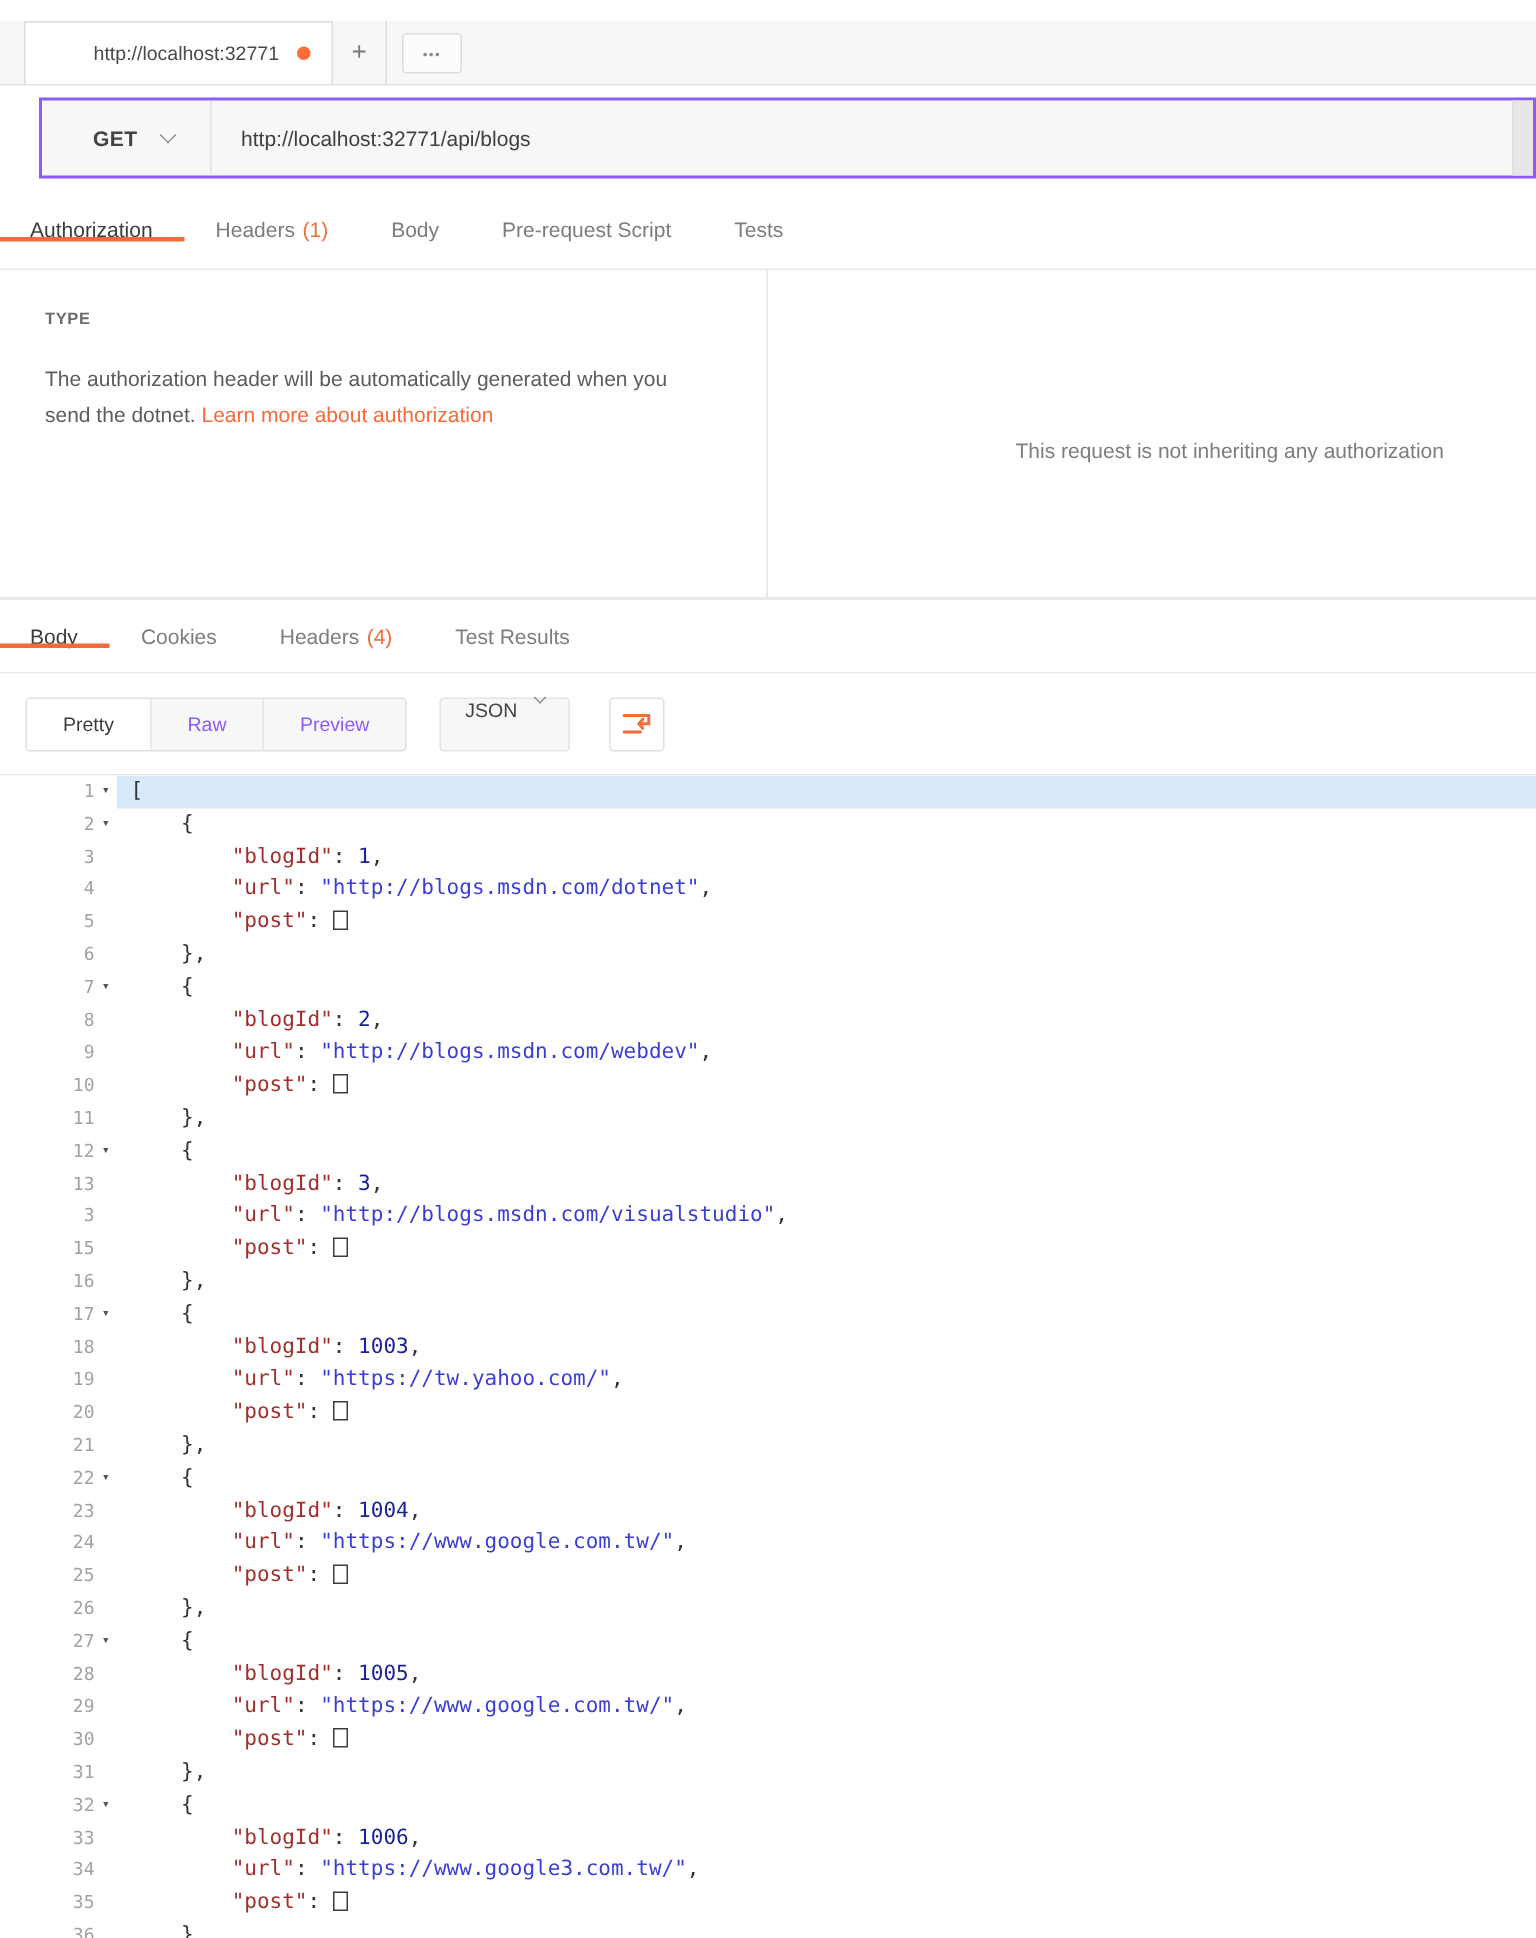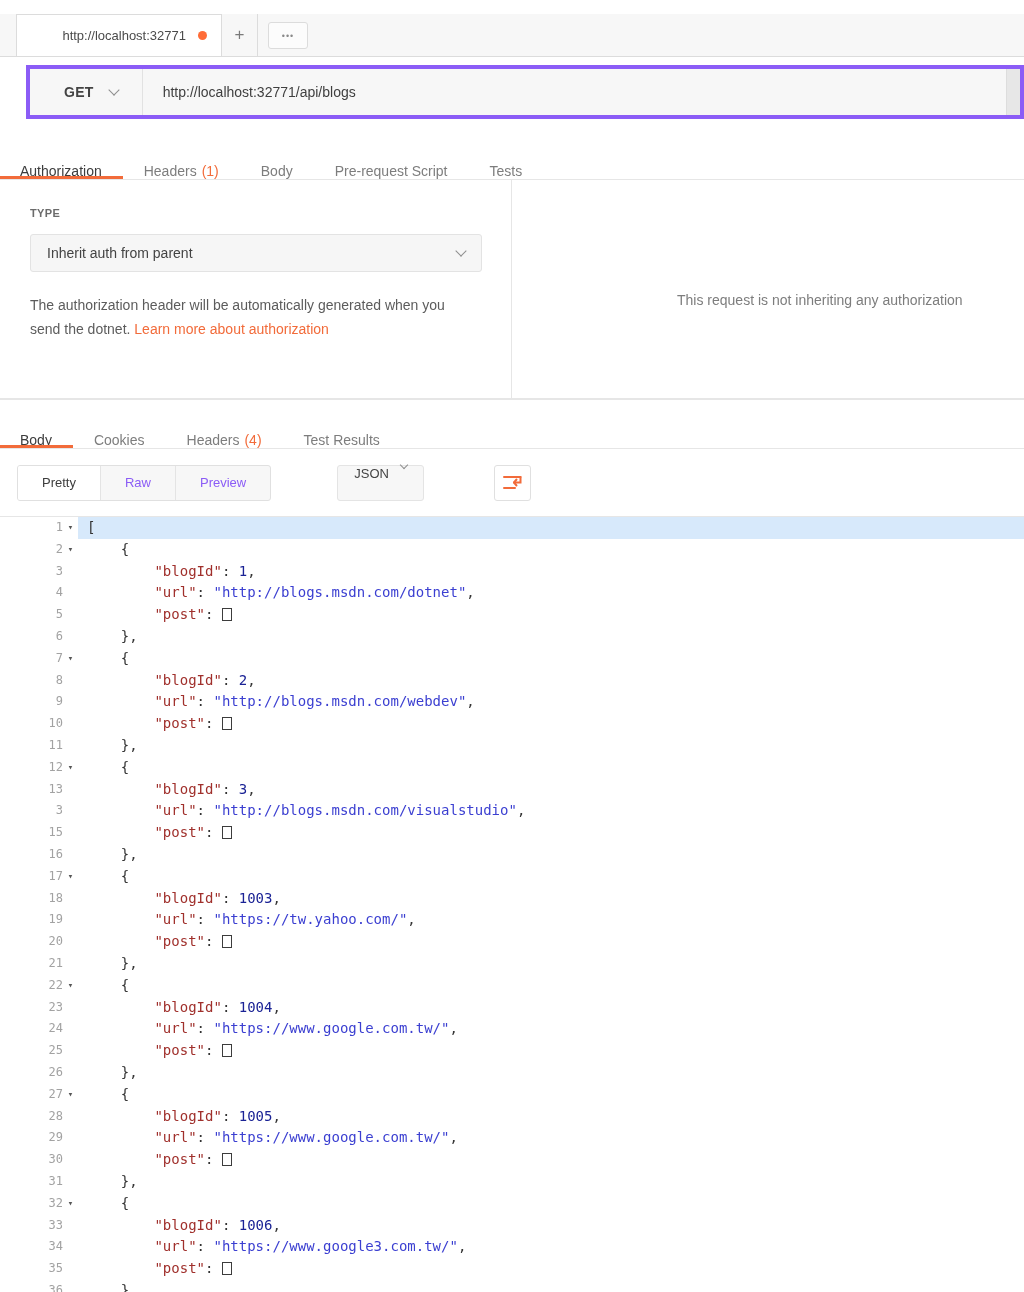--- a/index.html
+++ b/index.html
@@ -28,32 +28,32 @@
   .unsaved-dot{width:9px;height:9px;border-radius:50%;background:var(--unsaved-dot);margin-left:12px;flex:none;}
   .plus-tab{width:36px;display:flex;align-items:center;justify-content:center;
             border-right:1px solid #dcdcdc;color:#7a7a7a;font-size:17px;cursor:pointer;}
   .more-btn{margin:8px 0 0 10px;width:40px;height:27px;border:1px solid #dcdcdc;border-radius:3px;
             background:#fcfcfc;color:#8a8a8a;font-size:9px;letter-spacing:1px;
             display:flex;align-items:center;justify-content:center;cursor:pointer;}
 
   
   .request-bar-row{height:70px;background:#fff;position:relative;}
   .request-control{position:absolute;left:26px;right:0;top:8px;height:54px;background:#f7f7f7;
-                   border:4px solid #8b5cf6;display:flex;align-items:center;}
+                   border:2px solid #8b5cf6;display:flex;align-items:center;}
   .method{display:flex;align-items:center;height:100%;padding:0 24px 0 34px;gap:16px;cursor:pointer;}
   .method-label{font-size:14px;font-weight:600;letter-spacing:.3px;color:#434343;}
   .chevron{display:inline-block;width:8px;height:8px;border-right:1.6px solid #8e8e8e;
            border-bottom:1.6px solid #8e8e8e;transform:rotate(45deg);margin-top:-4px;}
   .vsep{width:1px;height:100%;background:#e2e2e2;flex:none;}
   .url-text{margin-left:20px;font-size:14px;color:#3f3f3f;white-space:nowrap;}
   .request-right-crop{position:absolute;right:0;top:0;width:14px;height:100%;
                       background:#e7e7e7;border-left:1px solid #ddd;}
 
   
-  .tabs-row{display:flex;align-items:flex-end;background:#fff;border-bottom:1px solid #e6e6e6;}
+  .tabs-row{display:flex;align-items:center;background:#fff;border-bottom:1px solid #e6e6e6;}
   .request-tabs{height:53px;}
   .response-tabs{height:50px;border-top:1px solid #e6e6e6;}
   .rtab{display:flex;align-items:center;padding:0 21px;font-size:14px;color:#7d7d7d;
         position:relative;cursor:pointer;white-space:nowrap;}
   .rtab.first{padding-left:20px;}
   .rtab.active{color:#3c3c3c;}
   .rtab.active::after{content:"";position:absolute;left:0;right:0;bottom:0;height:3px;background:var(--accent);}
   .badge{color:var(--accent);margin-left:5px;}
 
   
@@ -64,21 +64,21 @@
                  border-radius:3px;display:flex;align-items:center;justify-content:space-between;
                  padding:0 16px;cursor:pointer;}
   .auth-dropdown-value{font-size:14px;color:#434343;}
   .auth-help{margin-top:21px;width:424px;font-size:14px;line-height:24px;color:#5c5c5c;}
   .learn-link{color:var(--accent);text-decoration:none;cursor:pointer;}
   .auth-right{flex:1;position:relative;}
   .inherit-msg{position:absolute;left:165px;top:112px;font-size:14px;color:#7d7d7d;white-space:nowrap;}
 
   
   .response-toolbar{height:68px;background:#fff;border-bottom:1px solid #e6e6e6;
-                    display:flex;align-items:center;padding-left:17px;gap:44px;}
+                    display:flex;align-items:center;padding-left:17px;}
   .segmented{display:flex;height:36px;border:1px solid #e0e0e0;border-radius:3px;
              overflow:hidden;background:#f7f7f7;}
   .segment{display:flex;align-items:center;padding:0 24px;font-size:13px;color:#8b5cf6;
            border-right:1px solid #e4e4e4;cursor:pointer;}
   .segment:last-child{border-right:none;}
   .segment.active{background:#fff;color:#3c3c3c;}
   .lang-dropdown{margin-left:22px;height:36px;display:flex;align-items:flex-start;gap:12px;
                  padding:0 16px;background:#f7f7f7;border:1px solid #e4e4e4;border-radius:3px;cursor:pointer;}
   .lang-label{font-size:13px;color:#434343;}
   .chevron.small{width:6px;height:6px;}
@@ -143,24 +143,20 @@
       <span>Pre-request Script</span>
     </div>
     <div class="rtab">
       <span>Tests</span>
     </div>
   </div>
 
   <div class="auth-panel">
     <div class="auth-left">
       <div class="type-label">TYPE</div>
-      <div class="auth-dropdown">
-        <span class="auth-dropdown-value">Inherit auth from parent</span>
-        <span class="chevron"></span>
-      </div>
       <p class="auth-help">
         <span>The authorization header will be automatically generated when you send the dotnet.</span>
         <a class="learn-link">Learn more about authorization</a>
       </p>
     </div>
     <div class="auth-right">
       <div class="inherit-msg">This request is not inheriting any authorization</div>
     </div>
   </div>
 

